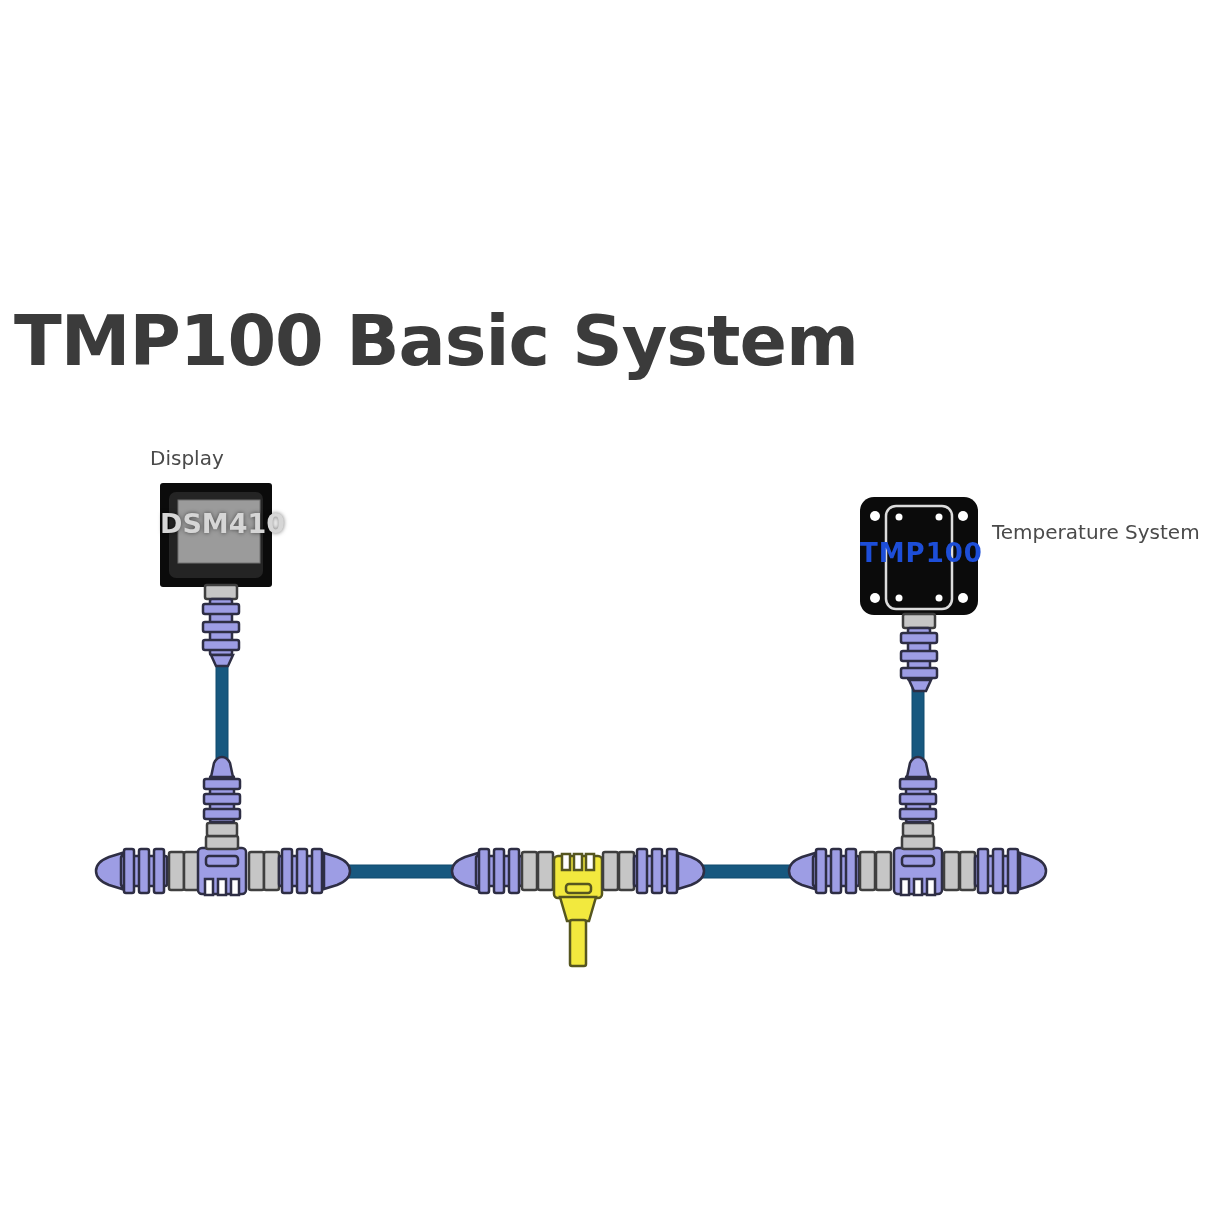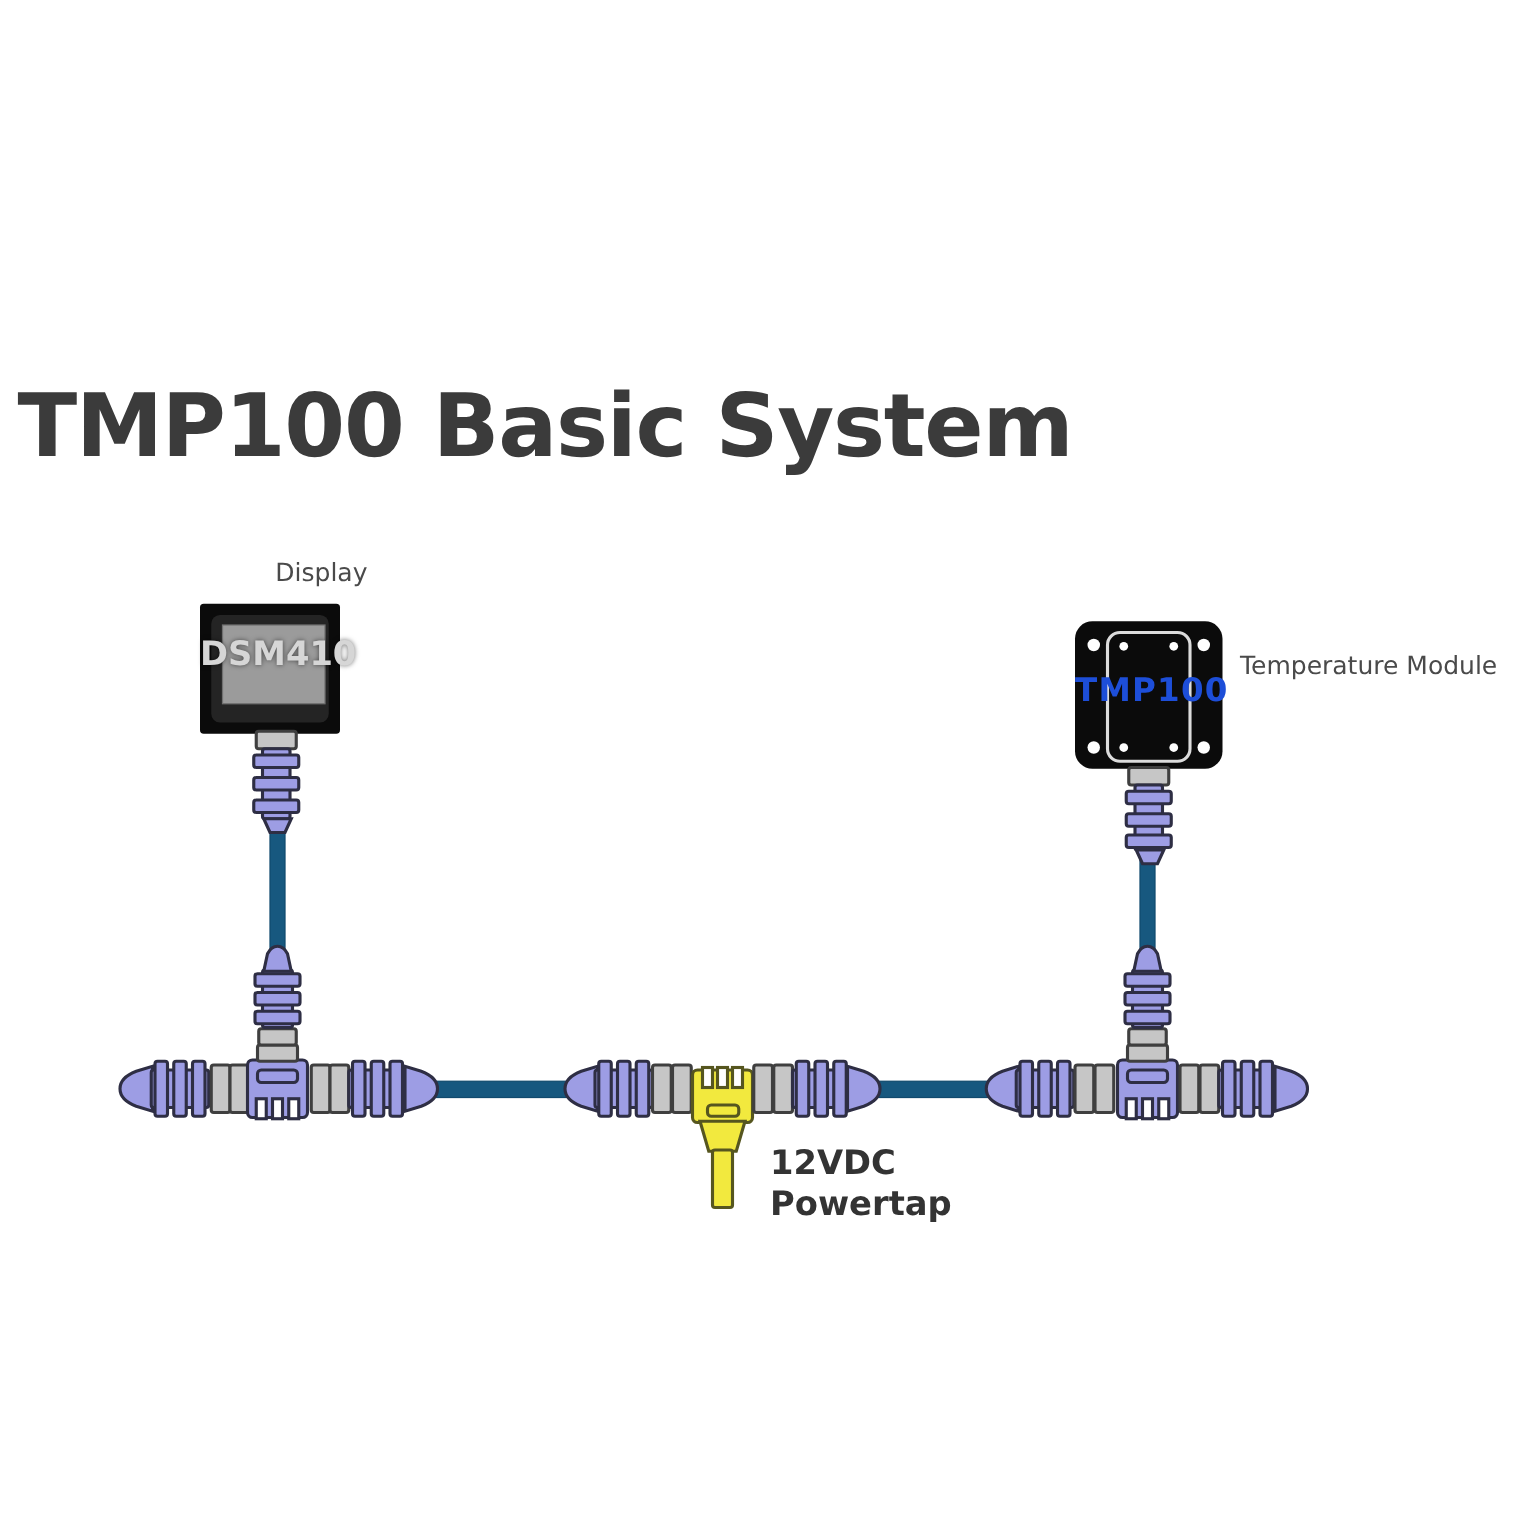--- a/index.html
+++ b/index.html
@@ -11,21 +11,21 @@
   .lav{fill:var(--connector_lavender,#9d9de4);stroke:#2e2e44;stroke-width:2.5;}
   .gry{fill:var(--connector_gray,#c6c6c6);stroke:#3f3f3f;stroke-width:2.5;}
   .cab{fill:var(--cable_blue,#17587f);stroke:#114a6e;stroke-width:1;}
   .yel{fill:var(--powertap_yellow,#f2e93e);stroke:#56561f;stroke-width:2.5;}
   .notch{fill:#ffffff;stroke:#2e2e44;stroke-width:2.5;}
   .notchY{fill:#ffffff;stroke:#56561f;stroke-width:2.5;}
 
   .title{position:absolute;left:14px;top:300px;font-size:70px;font-weight:bold;
          color:var(--title_text,#3b3b3b);letter-spacing:-1px;white-space:nowrap;}
   .lbl{position:absolute;font-size:20px;color:var(--label_text,#4a4a4a);white-space:nowrap;}
-  .lbl-display{left:164px;top:446px;width:130px;text-align:right;}
+  .lbl-display{left:150px;top:446px;width:130px;text-align:left;}
   .lbl-temp{left:992px;top:520px;}
   .model{position:absolute;font-weight:bold;white-space:nowrap;}
   .model-dsm{left:160px;top:508px;width:112px;font-size:27px;color:#d6d6d6;
              text-shadow:0 0 4px rgba(0,0,0,.55);}
   .model-tmp{left:860px;top:538px;width:118px;font-size:26px;color:#1d4ed8;letter-spacing:1px;}
   .ptlabel{position:absolute;left:616px;top:914px;font-size:27px;font-weight:bold;
            color:#333333;line-height:33px;}
 </style>
 </head>
 <body>
@@ -152,19 +152,15 @@
         <rect class="lav" x="901" y="651" width="36" height="10" rx="2"></rect>
         <rect class="lav" x="901" y="668" width="36" height="10" rx="2"></rect>
         <path class="lav" d="M909,680 L931,680 L926,691 L914,691 Z"></path>
       </g>
     </g>
   </svg>
 
   <div class="title">TMP100 Basic System</div>
   <div class="lbl lbl-display">Display</div>
   <div class="model model-dsm">DSM410</div>
-  <div class="lbl lbl-temp">Temperature Module</div>
+  <div class="lbl lbl-temp">Temperature System</div>
   <div class="model model-tmp">TMP100</div>
-  <div class="ptlabel">
-    <div>12VDC</div>
-    <div>Powertap</div>
-  </div>
 </div>
 
 </body></html>

